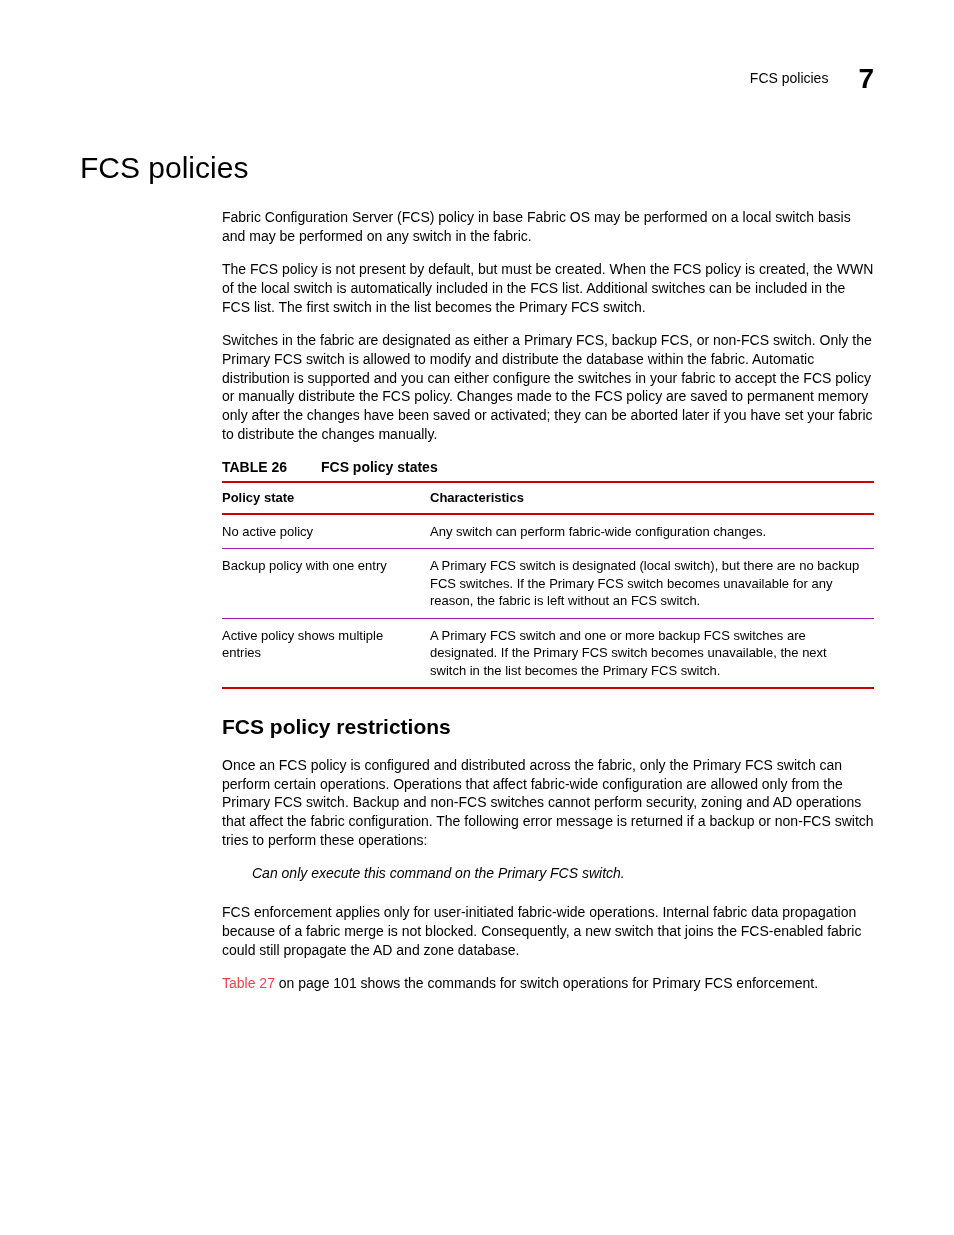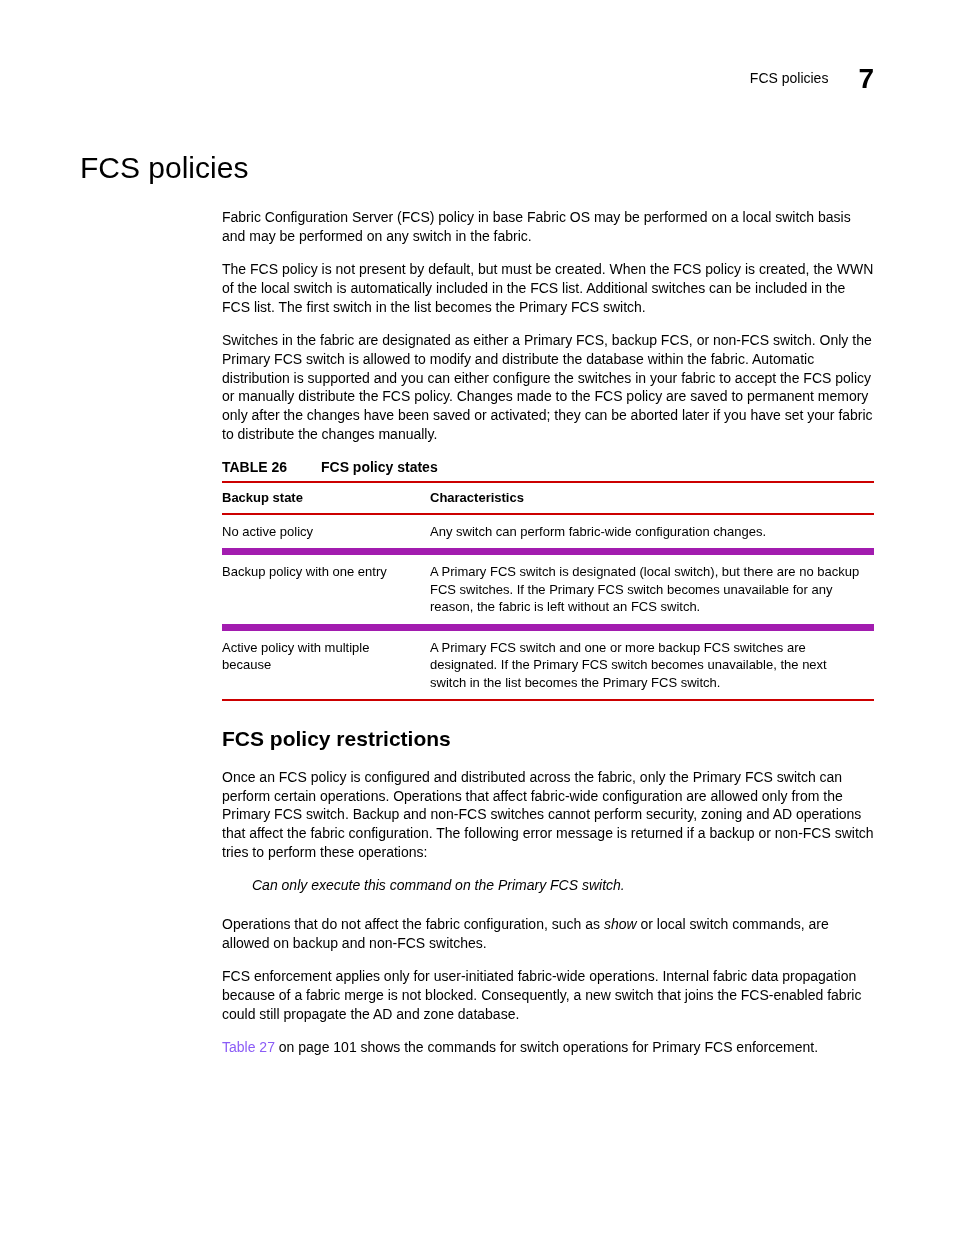--- a/index.html
+++ b/index.html
@@ -60,21 +60,21 @@
     border-top: 2px solid #c00;
     border-bottom: 2px solid #c00;
   }
   th {
     text-align: left;
     font-weight: bold;
     padding: 6px 8px 6px 0;
     vertical-align: top;
   }
   tbody tr {
-    border-bottom: 7px solid #a21caf;
+    border-bottom: 1px solid #a21caf;
   }
   tbody tr:last-child {
     border-bottom: 2px solid #c00;
   }
   td {
     padding: 8px 8px 8px 0;
     vertical-align: top;
     line-height: 1.35;
   }
   td:first-child, th:first-child {
@@ -84,21 +84,21 @@
     font-size: 21px;
     font-weight: bold;
     margin: 20px 0 14px 0;
   }
   .indent-quote {
     margin-left: 30px;
     font-style: italic;
     margin-bottom: 20px;
   }
   .link {
-    color: #8b5cf6;
+    color: #ef4444;
   }
 </style>
 </head>
 <body>
 
 <div class="header-row">
   <span class="header-text">FCS policies</span>
   <span class="chapter-num">7</span>
 </div>
 
@@ -111,49 +111,46 @@
   <p>Switches in the fabric are designated as either a Primary FCS, backup FCS, or non-FCS switch. Only the Primary FCS switch is allowed to modify and distribute the database within the fabric. Automatic distribution is supported and you can either configure the switches in your fabric to accept the FCS policy or manually distribute the FCS policy. Changes made to the FCS policy are saved to permanent memory only after the changes have been saved or activated; they can be aborted later if you have set your fabric to distribute the changes manually.</p>
 
   <div class="table-caption">
     <span class="tlabel">TABLE 26</span>
     <span class="ttitle">FCS policy states</span>
   </div>
 
   <table>
     <thead>
       <tr>
-        <th>Backup state</th>
+        <th>Policy state</th>
         <th>Characteristics</th>
       </tr>
     </thead>
     <tbody>
       <tr>
         <td>No active policy</td>
         <td>Any switch can perform fabric-wide configuration changes.</td>
       </tr>
       <tr>
         <td>Backup policy with one entry</td>
         <td>A Primary FCS switch is designated (local switch), but there are no backup FCS switches. If the Primary FCS switch becomes unavailable for any reason, the fabric is left without an FCS switch.</td>
       </tr>
       <tr>
-        <td>Active policy with multiple because</td>
+        <td>Active policy shows multiple entries</td>
         <td>A Primary FCS switch and one or more backup FCS switches are designated. If the Primary FCS switch becomes unavailable, the next switch in the list becomes the Primary FCS switch.</td>
       </tr>
     </tbody>
   </table>
 
   <h2>FCS policy restrictions</h2>
 
   <p>Once an FCS policy is configured and distributed across the fabric, only the Primary FCS switch can perform certain operations. Operations that affect fabric-wide configuration are allowed only from the Primary FCS switch. Backup and non-FCS switches cannot perform security, zoning and AD operations that affect the fabric configuration. The following error message is returned if a backup or non-FCS switch tries to perform these operations:</p>
 
   <p class="indent-quote"><span>Can only execute this command on the Primary FCS switch.</span></p>
 
-  <p>
-    <span>Operations that do not affect the fabric configuration, such as </span><em>show</em><span> or local switch commands, are allowed on backup and non-FCS switches.</span>
-  </p>
 
   <p>FCS enforcement applies only for user-initiated fabric-wide operations. Internal fabric data propagation because of a fabric merge is not blocked. Consequently, a new switch that joins the FCS-enabled fabric could still propagate the AD and zone database.</p>
 
   <p>
     <span class="link">Table 27</span><span> on page 101 shows the commands for switch operations for Primary FCS enforcement.</span>
   </p>
 
 </div>
 
 </body></html>

